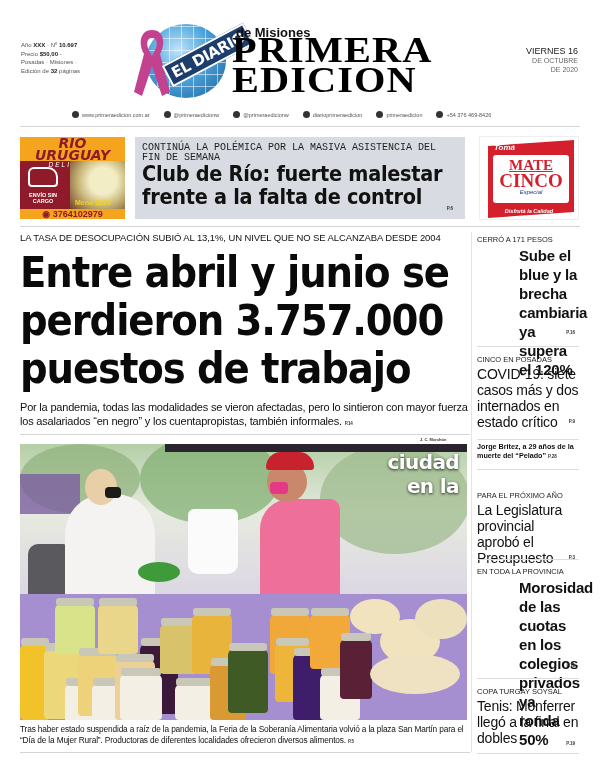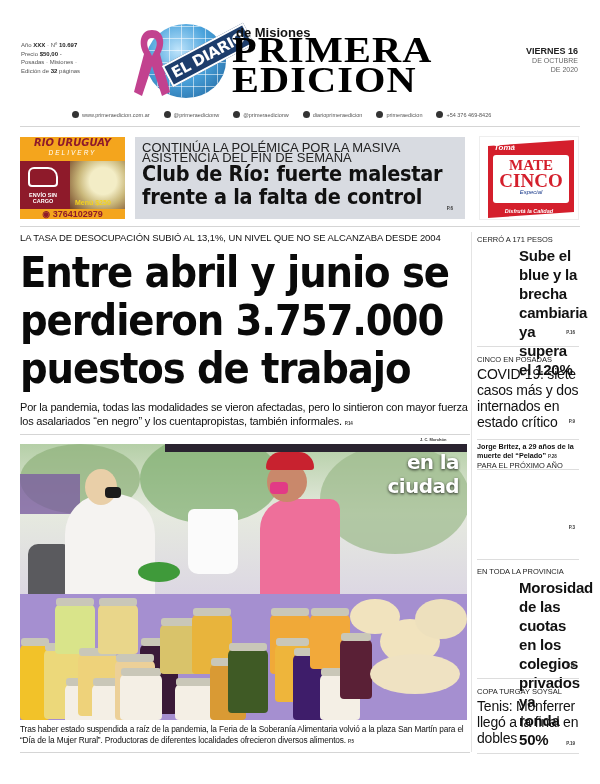--- a/index.html
+++ b/index.html
@@ -18,51 +18,51 @@
      background: repeating-linear-gradient(90deg, transparent 0 11px, rgba(255,255,255,.55) 11px 12px),
                  repeating-linear-gradient(0deg, transparent 0 11px, rgba(255,255,255,.55) 11px 12px); border-radius:50%; }
   .eldiario { position: absolute; left: 30px; top: 25px; background: #1d3d6c; color: #fff; font-weight: 900; font-size: 15px;
               padding: 1px 4px; transform: rotate(-28deg); border: 2px solid #fff; letter-spacing: -0.5px; font-family: "DejaVu Sans", sans-serif; }
   .demisiones { position: absolute; left: 104px; top: 7px; font-size: 13px; font-weight: 700; color: #111; }
   .primera { position: absolute; left: 100px; top: 17px; font-family: "Liberation Serif", serif; font-weight: 700;
              font-size: 36px; letter-spacing: 1px; line-height: 30px; transform: scaleX(1.12); transform-origin: left; color: #000; }
   .edicion { position: absolute; left: 100px; top: 47px; font-family: "Liberation Serif", serif; font-weight: 700;
              font-size: 36px; letter-spacing: 1px; line-height: 30px; transform: scaleX(1.12); transform-origin: left; color: #000; }
   .date { position: absolute; right: 22px; top: 47px; text-align: right; font-size: 7px; line-height: 9px; color: #666; }
-  .date .day { font-size: 9px; font-weight: 700; color: #222; }
+  .date .day { font-size: 9px; font-weight: 400; color: #222; }
 
   .social-bar { position: absolute; left: 72px; top: 111px; display: flex; gap: 14px; align-items: center; font-size: 5.5px; color: #555; }
   .social-item { display: flex; align-items: center; gap: 3px; }
   .sicon { width: 7px; height: 7px; border-radius: 50%; background: #333; display: inline-block; }
   .rule { position: absolute; left: 20px; width: 560px; height: 1px; background: #d5d5d5; }
 
   
   .ad-left { position: absolute; left: 20px; top: 137px; width: 105px; height: 82px; background: #8e1a2a; overflow: hidden; }
   .ad-left .top { position: absolute; left:0; top:0; width:105px; height:24px; background:#f4a51d; text-align:center; }
-  .ad-left .brand { font-size: 10px; font-weight: 900; font-style: italic; color: #8e1a2a; line-height: 12px; font-family: "DejaVu Sans", sans-serif; }
+  .ad-left .brand { font-size: 14px; font-weight: 900; font-style: italic; color: #8e1a2a; line-height: 12px; font-family: "DejaVu Sans", sans-serif; }
   .ad-left .sub { font-size: 6.5px; font-style: italic; color: #fff; letter-spacing: 2px; line-height: 8px; }
   .ad-left .food { position:absolute; left:50px; top:24px; width:55px; height:50px;
                    background: radial-gradient(circle at 60% 40%, #f3edc6 0 30%, #c9b77a 55%, #6b3a1f 100%); }
   .ad-left .moto { position:absolute; left:8px; top:30px; width:30px; height:20px; border:2px solid #fff; border-radius: 6px 10px 4px 4px; }
   .ad-left .envio { position:absolute; left:3px; top:55px; width:40px; text-align:center; color:#fff; font-size:5.5px; line-height:6px; font-weight:700; }
   .ad-left .menu { position:absolute; left:55px; top:62px; color:#f4d21d; font-size:7px; font-weight:700; }
   .ad-left .phone { position:absolute; left:0; top:72px; width:105px; height:10px; background:#f4a51d; color:#8e1a2a;
                     font-size:9px; font-weight:900; text-align:center; line-height:10px; }
 
   .teaser { position: absolute; left: 135px; top: 137px; width: 330px; height: 82px; background: #d8dbe1; padding: 6px 6px 0 7px; }
-  .teaser .kicker { font-size: 13px; color: #222; line-height: 10px; }
+  .teaser .kicker { font-size: 10px; color: #222; line-height: 10px; font-family: Liberation Mono, monospace; }
   .teaser .title { font-size: 21px; font-weight: 900; line-height: 23px; color: #111; letter-spacing: -0.3px; font-family: "DejaVu Sans", sans-serif; transform: scaleX(.92); transform-origin: left; white-space: nowrap; }
   .pageref { font-size: 4.5px; font-weight: 700; color: #333; }
   .teaser .pageref { position: absolute; right: 12px; bottom: 8px; }
 
   .ad-right { position: absolute; left: 479px; top: 136px; width: 100px; height: 84px; background: #fff; border: 1px solid #eee; }
   .ad-right .band1 { position:absolute; left:8px; top:6px; width:86px; height:72px; background:#d41f2c; transform: skewY(-4deg); }
   .ad-right .card { position:absolute; left:13px; top:18px; width:76px; height:48px; background:#fff; border-radius:3px; text-align:center; }
   .ad-right .toma { position:absolute; left:14px; top:6px; color:#fff; font-size:8px; font-style:italic; font-weight:700; }
-  .ad-right .mate { color:#d41f2c; font-family:"Liberation Serif", serif; font-weight:700; font-size:15px; line-height:13px; margin-top:4px; }
+  .ad-right .mate { color:#d41f2c; font-family:"Liberation Serif", serif; font-weight:700; font-size:15px; line-height:13px; margin-top:4px;text-decoration:underline; }
   .ad-right .rojo { color:#d41f2c; font-family:"Liberation Serif", serif; font-weight:700; font-size:19px; line-height:17px; }
   .ad-right .esp { color:#1d3d8c; font-size:6px; font-style:italic; }
   .ad-right .disf { position:absolute; left:0; width:100%; bottom:5px; color:#fff; font-size:5.5px; font-style:italic; text-align:center; font-weight:700; }
 
   
   .main { position: absolute; left: 20px; top: 232px; width: 450px; }
   .main .kicker { font-size: 9.5px; color: #111; line-height: 11px; letter-spacing: -0.1px; white-space: nowrap; }
   .main .headline { margin-top: 6px; font-family: "DejaVu Sans", sans-serif; font-weight: 900; font-size: 42px; line-height: 48px;
                     letter-spacing: -1.2px; color: #0a0a0a; transform: scaleX(.92); transform-origin: left; white-space: nowrap; font-weight: bold; }
   .main .deck { position: absolute; left: 0; top: 168px; width: 450px; font-size: 11px; line-height: 14px; color: #111; letter-spacing: -0.2px; }
@@ -240,22 +240,22 @@
   <div class="jar" style="left:273px;top:210px;width:40px;height:66px;background:#3e1d6a;"></div>
   <div class="jar" style="left:290px;top:170px;width:40px;height:55px;background:#f2a93a;"></div>
   <div class="jar" style="left:300px;top:230px;width:40px;height:46px;background:#f4efe5;"></div>
   <div class="jar" style="left:320px;top:195px;width:32px;height:60px;background:#5a2036;"></div>
   <div class="bread" style="left:330px;top:155px;width:50px;height:35px;"></div>
   <div class="bread" style="left:360px;top:175px;width:60px;height:45px;"></div>
   <div class="bread" style="left:395px;top:155px;width:52px;height:40px;background:#ede0bd;"></div>
   <div class="bread" style="left:350px;top:210px;width:90px;height:40px;background:#efe2c2;"></div>
 
   <div class="photo-title">
+    <div>ciudad</div>
     <div>en la</div>
-    <div>ciudad</div>
   </div>
 </div>
 
 <div class="caption"><span>Tras haber estado suspendida a raíz de la pandemia, la Feria de la Soberanía Alimentaria volvió a la plaza San Martín para el “Día de la Mujer Rural”. Productoras de diferentes localidades ofrecieron diversos alimentos.</span> <span class="pageref">P.5</span></div>
 <div class="rule" style="left:20px;width:450px;top:752px;"></div>
 
 <div class="colsep"></div>
 <div class="sidecol">
 
   <div class="side-item" style="top:3px;height:108px;">
@@ -271,22 +271,23 @@
     <span class="side-pageref" style="top:64px;">P.9</span>
   </div>
   <div class="side-rule" style="top:207px;"></div>
 
   <div class="side-item small-item" style="top:211px;">
     <span>Jorge Britez, a 29 años de la muerte del “Pelado”</span>
     <span class="pageref">P.28</span>
   </div>
   <div class="side-rule" style="top:237px;"></div>
 
-  <div class="side-item" style="top:229px;height:80px;">
+  <div class="side-item" style="top:259px;height:80px;">
     <div class="side-kicker">PARA EL PRÓXIMO AÑO</div>
+    <div class="side-title">La Legislatura provincial aprobó el Presupuesto</div>
     <span class="side-pageref" style="top:64px;">P.3</span>
   </div>
   <div class="side-rule" style="top:327px;"></div>
 
   <div class="side-item" style="top:335px;height:105px;">
     <div class="side-kicker">EN TODA LA PROVINCIA</div>
     <div class="side-title bold" style="font-size:15px;line-height:19px;">Morosidad de las cuotas en los colegios privados ya ronda 50%</div>
     <span class="side-pageref" style="top:96px;">P.11</span>
   </div>
   <div class="side-rule" style="top:446px;"></div>

